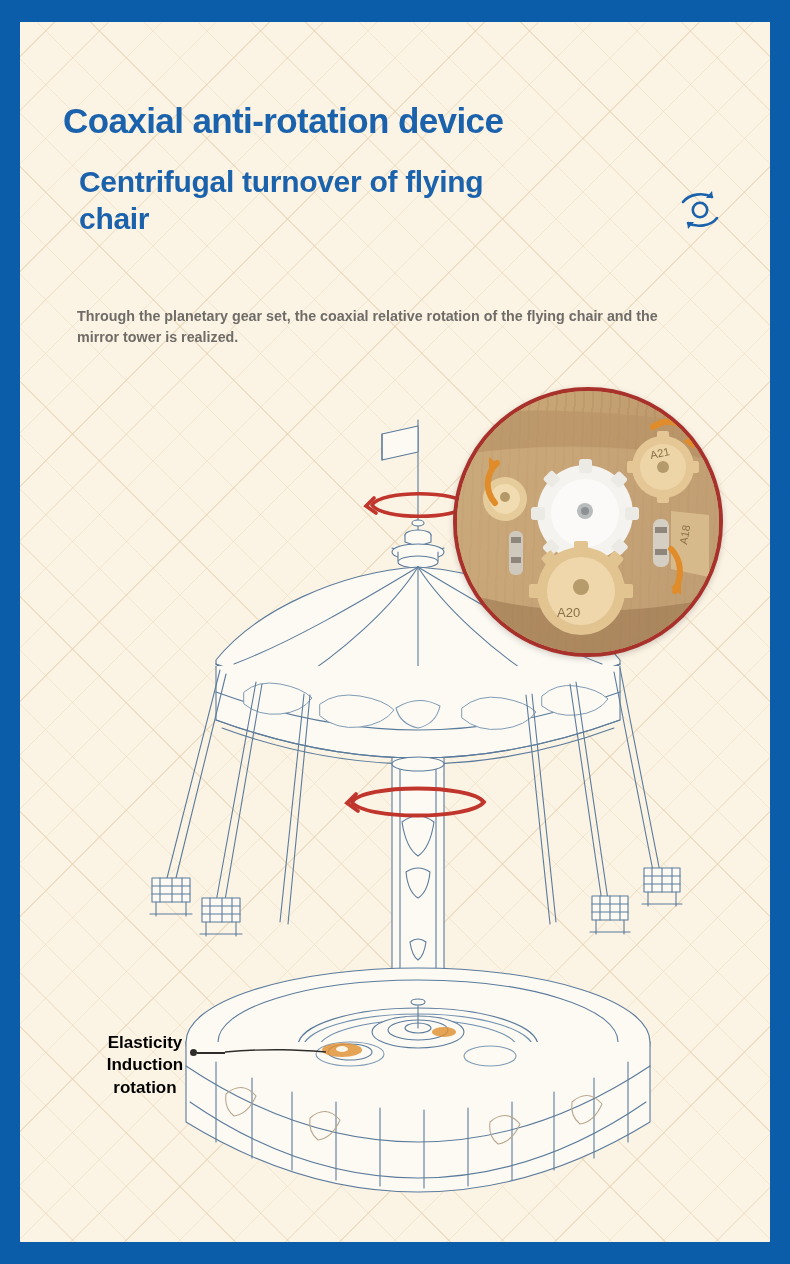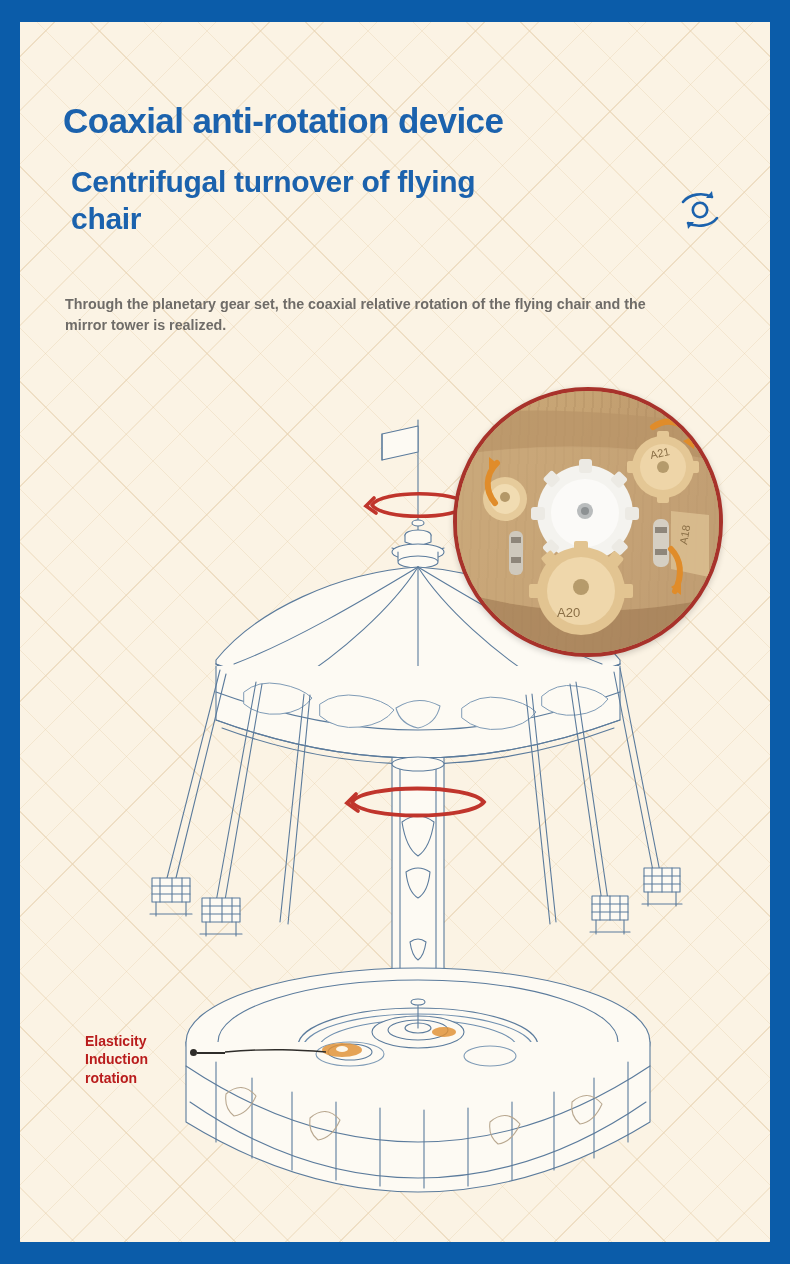--- a/index.html
+++ b/index.html
@@ -63,29 +63,29 @@
     letter-spacing: -0.6px;
     line-height: 1.18;
     margin: 0 0 22px 0;
   }
   .h2 {
     font-size: 30px;
     font-weight: bold;
     color: #1b62ad;
     letter-spacing: -0.3px;
     line-height: 1.24;
-    margin: 8px;
+    margin: 16px;
     max-width: 420px;
   }
   .para {
     font-size: 14.3px;
     font-weight: bold;
     color: #6f6c68;
     line-height: 1.5;
-    margin: 0;
+    margin: 12px;
     max-width: 600px;
   }
   #para1 { position: absolute; left: 45px; top: 272px; width: 600px; }
   #para2 { position: absolute; left: 45px; top: 352px; width: 560px; }
 
   
   #rotate-icon {
     position: absolute;
     right: 42px;
     top: 160px;
@@ -126,24 +126,25 @@
     inset: 0;
     background-image: repeating-linear-gradient(92deg, rgba(120,85,50,0.10) 0 2px, rgba(0,0,0,0) 2px 9px);
   }
 
   
   #caption {
     position: absolute;
     left: 65px;
     top: 1010px;
     width: 120px;
-    font-size: 14px;
+    font-size: 17px;
     font-weight: bold;
-    color: #b91c1c;
+    color: #000000;
     line-height: 1.32;
+    text-align: center;
   }
   #caption-dot {
     position: absolute;
     left: 170px;
     top: 1027px;
     width: 7px;
     height: 7px;
     border-radius: 50%;
     background: #2f2d2a;
   }

